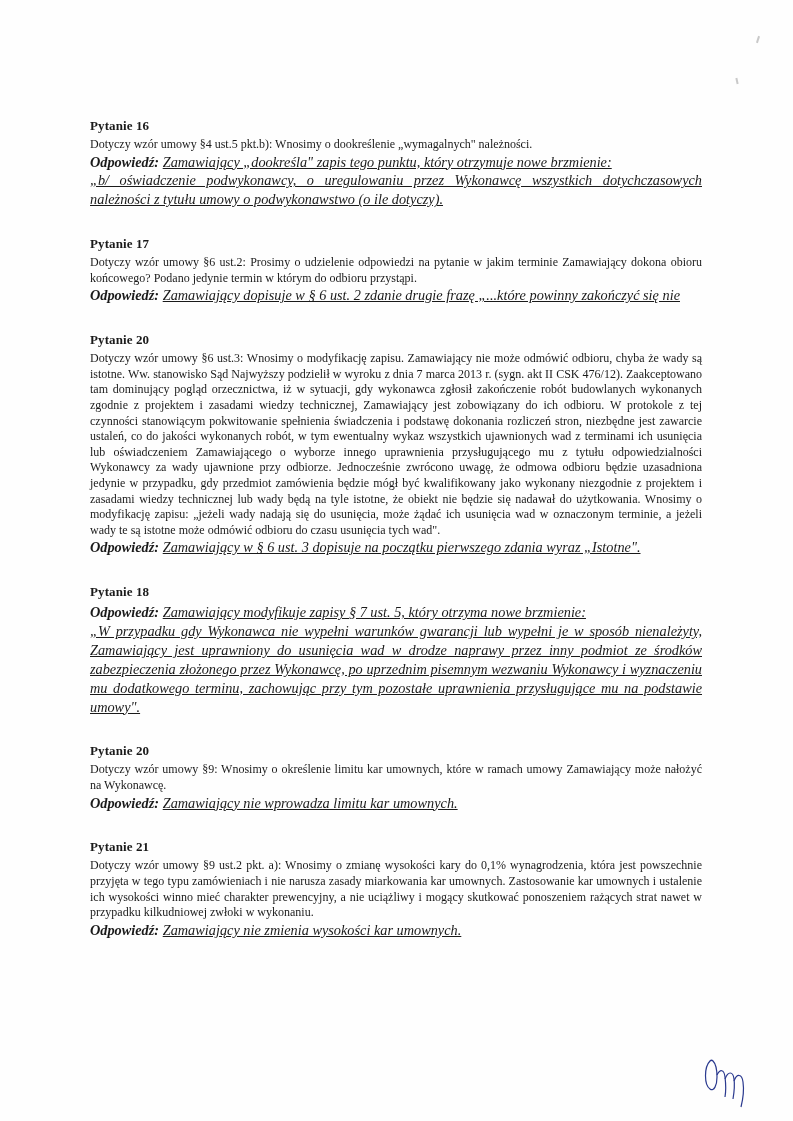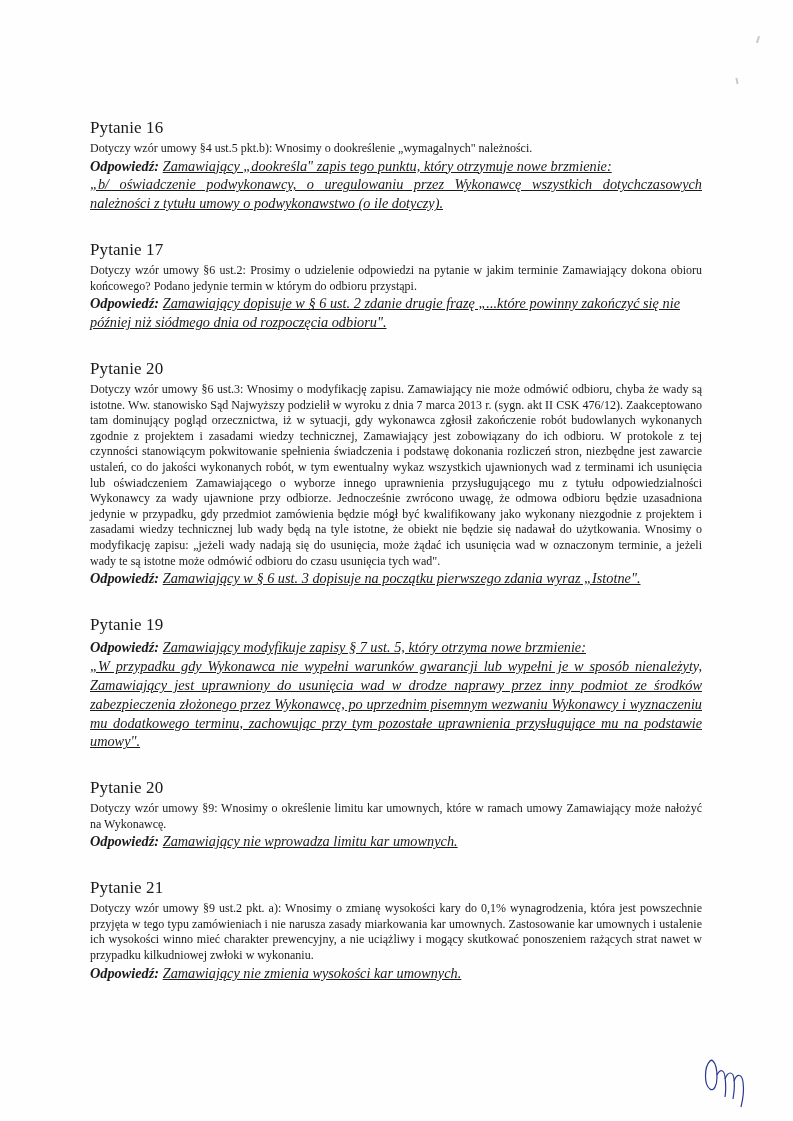--- a/index.html
+++ b/index.html
@@ -25,22 +25,22 @@
   .content {
     position: absolute;
     left: 90px;
     top: 118px;
     width: 612px;
   }
   .qblock {
     margin-bottom: 14px;
   }
   .qhead {
-    font-weight: normal;
-    font-size: 17px;
+    font-weight: bold;
+    font-size: 13px;
     margin-bottom: 3px;
     letter-spacing: 0.1px;
   }
   .qbody {
     font-size: 12px;
     line-height: 1.30;
     text-align: justify;
     text-justify: inter-word;
     margin: 0;
   }
@@ -106,35 +106,34 @@
       <p class="ans"><span class="ans-label">Odpowiedź:</span> <span class="ans-text">Zamawiający „dookreśla" zapis tego punktu, który otrzymuje nowe brzmienie:</span></p>
       <span class="ans-cont">„b/ oświadczenie podwykonawcy, o uregulowaniu przez Wykonawcę wszystkich dotychczasowych należności z tytułu umowy o podwykonawstwo (o ile dotyczy).</span>
     </div>
 
     <div class="spacer-md"></div>
 
     <div class="qblock">
       <div class="qhead">Pytanie 17</div>
       <p class="qbody">Dotyczy wzór umowy §6 ust.2: Prosimy o udzielenie odpowiedzi na pytanie w jakim terminie Zamawiający dokona obioru końcowego? Podano jedynie termin w którym do odbioru przystąpi.</p>
       <p class="ans"><span class="ans-label">Odpowiedź:</span> <span class="ans-text">Zamawiający dopisuje w § 6 ust. 2 zdanie drugie frazę „...które powinny zakończyć się nie</span></p>
-      <span class="ans-cont">później niż siódmego dnia od rozpoczęcia odbioru".</span>
     </div>
 
     <div class="spacer-md"></div>
 
     <div class="qblock">
       <div class="qhead">Pytanie 20</div>
       <p class="qbody">Dotyczy wzór umowy §6 ust.3: Wnosimy o modyfikację zapisu. Zamawiający nie może odmówić odbioru, chyba że wady są istotne. Ww. stanowisko Sąd Najwyższy podzielił w wyroku z dnia 7 marca 2013 r. (sygn. akt II CSK 476/12). Zaakceptowano tam dominujący pogląd orzecznictwa, iż w sytuacji, gdy wykonawca zgłosił zakończenie robót budowlanych wykonanych zgodnie z projektem i zasadami wiedzy technicznej, Zamawiający jest zobowiązany do ich odbioru. W protokole z tej czynności stanowiącym pokwitowanie spełnienia świadczenia i podstawę dokonania rozliczeń stron, niezbędne jest zawarcie ustaleń, co do jakości wykonanych robót, w tym ewentualny wykaz wszystkich ujawnionych wad z terminami ich usunięcia lub oświadczeniem Zamawiającego o wyborze innego uprawnienia przysługującego mu z tytułu odpowiedzialności Wykonawcy za wady ujawnione przy odbiorze. Jednocześnie zwrócono uwagę, że odmowa odbioru będzie uzasadniona jedynie w przypadku, gdy przedmiot zamówienia będzie mógł być kwalifikowany jako wykonany niezgodnie z projektem i zasadami wiedzy technicznej lub wady będą na tyle istotne, że obiekt nie będzie się nadawał do użytkowania. Wnosimy o modyfikację zapisu: „jeżeli wady nadają się do usunięcia, może żądać ich usunięcia wad w oznaczonym terminie, a jeżeli wady te są istotne może odmówić odbioru do czasu usunięcia tych wad".</p>
       <p class="ans"><span class="ans-label">Odpowiedź:</span> <span class="ans-text">Zamawiający w § 6 ust. 3 dopisuje na początku pierwszego zdania wyraz „Istotne".</span></p>
     </div>
 
     <div class="spacer-md"></div>
 
     <div class="qblock">
-      <div class="qhead">Pytanie 19</div>
+      <div class="qhead">Pytanie 18</div>
       <p class="ans"><span class="ans-label">Odpowiedź:</span> <span class="ans-text">Zamawiający modyfikuje zapisy § 7 ust. 5, który otrzyma nowe brzmienie:</span></p>
       <span class="ans-cont">„W przypadku gdy Wykonawca nie wypełni warunków gwarancji lub wypełni je w sposób nienależyty, Zamawiający jest uprawniony do usunięcia wad w drodze naprawy przez inny podmiot ze środków zabezpieczenia złożonego przez Wykonawcę, po uprzednim pisemnym wezwaniu Wykonawcy i wyznaczeniu mu dodatkowego terminu, zachowując przy tym pozostałe uprawnienia przysługujące mu na podstawie umowy".</span>
     </div>
 
     <div class="spacer-md"></div>
 
     <div class="qblock">
       <div class="qhead">Pytanie 20</div>
       <p class="qbody">Dotyczy wzór umowy §9: Wnosimy o określenie limitu kar umownych, które w ramach umowy Zamawiający może nałożyć na Wykonawcę.</p>
       <p class="ans"><span class="ans-label">Odpowiedź:</span> <span class="ans-text">Zamawiający nie wprowadza limitu kar umownych.</span></p>

